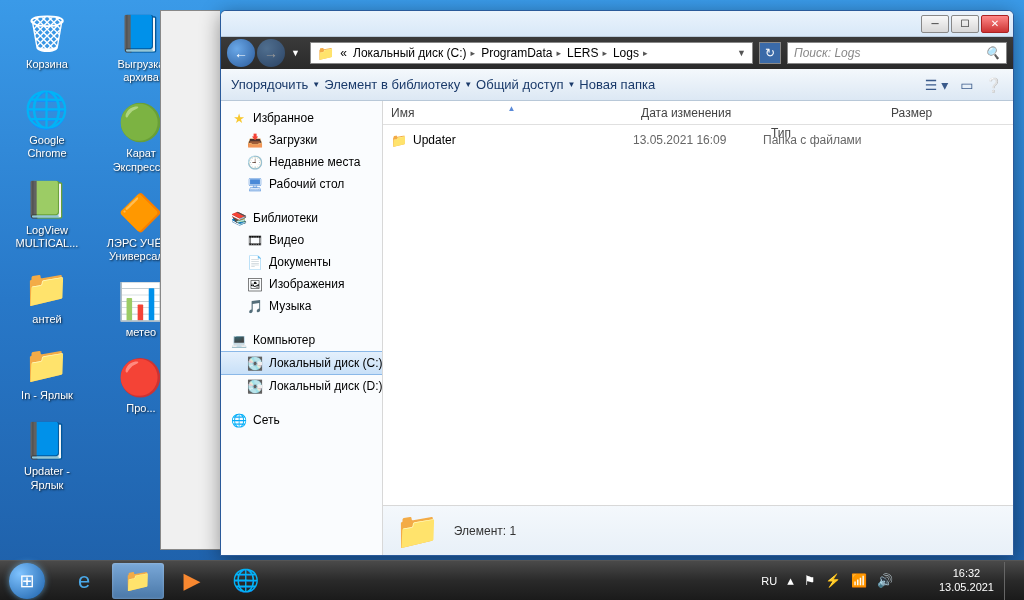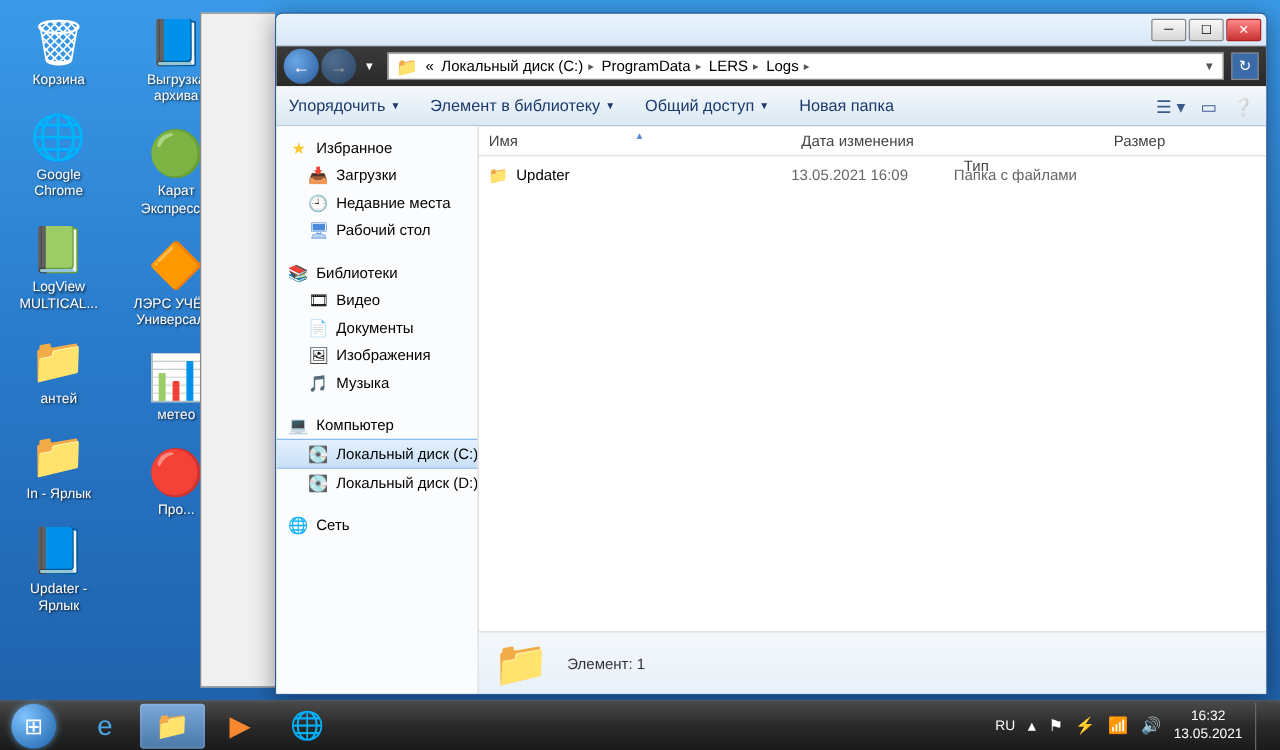--- a/index.html
+++ b/index.html
@@ -16,42 +16,42 @@
 .taskbar { position: absolute; bottom: 0; left: 0; right: 0; height: 40px; background: linear-gradient(180deg, #4a4a4a 0%, #2a2a2a 50%, #1a1a1a 100%); display: flex; align-items: center; border-top: 1px solid #555; }
 .start-btn { width: 54px; height: 40px; display: flex; align-items: center; justify-content: center; cursor: pointer; }
 .start-orb { width: 36px; height: 36px; border-radius: 50%; background: radial-gradient(circle at 30% 30%, #7fc3ff, #1a5fa8); box-shadow: 0 0 6px rgba(120,200,255,0.6); position: relative; }
 .start-orb::before { content: "⊞"; position: absolute; top: 50%; left: 50%; transform: translate(-50%, -50%); color: #fff; font-size: 18px; }
 .task-items { display: flex; align-items: center; gap: 2px; margin-left: 4px; }
 .task-item { width: 52px; height: 36px; display: flex; align-items: center; justify-content: center; border-radius: 3px; cursor: pointer; }
 .task-item.active { background: linear-gradient(180deg, #7aa8d8 0%, #4a78a8 100%); box-shadow: inset 0 0 3px rgba(255,255,255,0.3); }
 .task-item .ti-icon { font-size: 22px; }
 .tray { margin-left: auto; display: flex; align-items: center; gap: 10px; padding-right: 12px; color: #fff; font-size: 11px; }
 .tray-ico { font-size: 13px; cursor: pointer; }
-.tray-clock { text-align: center; line-height: 1.2; }
+.tray-clock { text-align: center; line-height: 1.2; margin-left: 35px; }
 
 
 .window { position: absolute; top: 10px; left: 220px; width: 794px; height: 546px; background: #fff; border: 1px solid #2a5a9a; border-radius: 6px 6px 0 0; box-shadow: 0 4px 20px rgba(0,0,0,0.4); display: flex; flex-direction: column; overflow: hidden; }
 .titlebar { height: 26px; background: linear-gradient(180deg, #eaf3fc 0%, #d8e8f8 100%); display: flex; align-items: center; justify-content: flex-end; padding: 0 4px; border-bottom: 1px solid #b8c8d8; }
 .win-btns { display: flex; gap: 2px; }
 .win-btn { width: 28px; height: 18px; border: 1px solid #888; border-radius: 2px; display: flex; align-items: center; justify-content: center; font-size: 10px; cursor: pointer; background: linear-gradient(180deg, #f8f8f8, #d8d8d8); }
 .win-btn.close { background: linear-gradient(180deg, #f88, #c33); color: #fff; border-color: #a22; }
 
 .addrbar { height: 32px; background: linear-gradient(180deg, #3a3a3a, #2a2a2a); display: flex; align-items: center; padding: 0 6px; gap: 6px; }
 .navbtns { display: flex; align-items: center; }
 .navbtn { width: 28px; height: 28px; border-radius: 50%; background: radial-gradient(circle at 35% 35%, #6aa8e8, #2a5a9a); color: #fff; display: flex; align-items: center; justify-content: center; font-size: 14px; cursor: pointer; margin-right: 2px; }
 .navbtn.fwd { opacity: 0.5; }
 .nav-dd { color: #fff; font-size: 9px; cursor: pointer; padding: 0 4px; }
 .addr-input { flex: 1; height: 22px; background: #fff; border: 1px solid #888; display: flex; align-items: center; padding: 0 6px; font-size: 12px; gap: 6px; }
 .addr-folder-ico { color: #e8b535; font-size: 14px; }
 .addr-seg { display: flex; align-items: center; gap: 4px; cursor: pointer; }
 .addr-seg-arrow { font-size: 9px; color: #555; }
 .addr-refresh { width: 22px; height: 22px; background: #3a6aa8; color: #fff; display: flex; align-items: center; justify-content: center; font-size: 12px; cursor: pointer; border: 1px solid #888; }
 .search-box { width: 220px; height: 22px; background: #fff; border: 1px solid #888; padding: 0 6px; font-size: 12px; color: #888; font-style: italic; display: flex; align-items: center; }
 
-.toolbar { height: 32px; background: linear-gradient(180deg, #f4f8fc, #dce8f4); border-bottom: 1px solid #b8c8d8; display: flex; align-items: center; padding: 0 10px; gap: 24px; font-size: 13px; }
+.toolbar { height: 32px; background: linear-gradient(180deg, #f4f8fc, #dce8f4); border-bottom: 1px solid #b8c8d8; display: flex; align-items: center; padding: 0 10px; gap: 4px; font-size: 13px; }
 .tb-item { color: #1a3a6a; cursor: pointer; display: flex; align-items: center; gap: 4px; }
 .tb-dd { font-size: 8px; }
 .tb-right { margin-left: auto; display: flex; gap: 12px; align-items: center; }
 .tb-ico { font-size: 14px; color: #3a5a8a; cursor: pointer; }
 
 .body { flex: 1; display: flex; overflow: hidden; }
 .sidebar { width: 162px; border-right: 1px solid #d8d8d8; padding: 6px 0; font-size: 12px; background: #fafcfe; overflow-y: auto; }
 .sb-group { margin-bottom: 12px; }
 .sb-head { display: flex; align-items: center; gap: 6px; padding: 3px 10px; cursor: pointer; }
 .sb-item { display: flex; align-items: center; gap: 6px; padding: 3px 10px 3px 26px; cursor: pointer; white-space: nowrap; overflow: hidden; text-overflow: ellipsis; }
@@ -168,20 +168,24 @@
           <span>LERS</span>
           <span class="addr-seg-arrow">▸</span>
         </span>
       <span class="addr-seg">
           <span>Logs</span>
           <span class="addr-seg-arrow">▸</span>
         </span>
       <span style="margin-left:auto;font-size:9px;color:#555">▼</span>
     </div>
     <div class="addr-refresh">↻</div>
+    <div class="search-box">
+      <span>Поиск: Logs</span>
+      <span style="margin-left:auto;color:#5a8ad8">🔍</span>
+    </div>
   </div>
 
   <div class="toolbar">
     <div class="tb-item">
         <span>Упорядочить</span>
         <span class="tb-dd">▼</span>
       </div>
     <div class="tb-item">
         <span>Элемент в библиотеку</span>
         <span class="tb-dd">▼</span>

